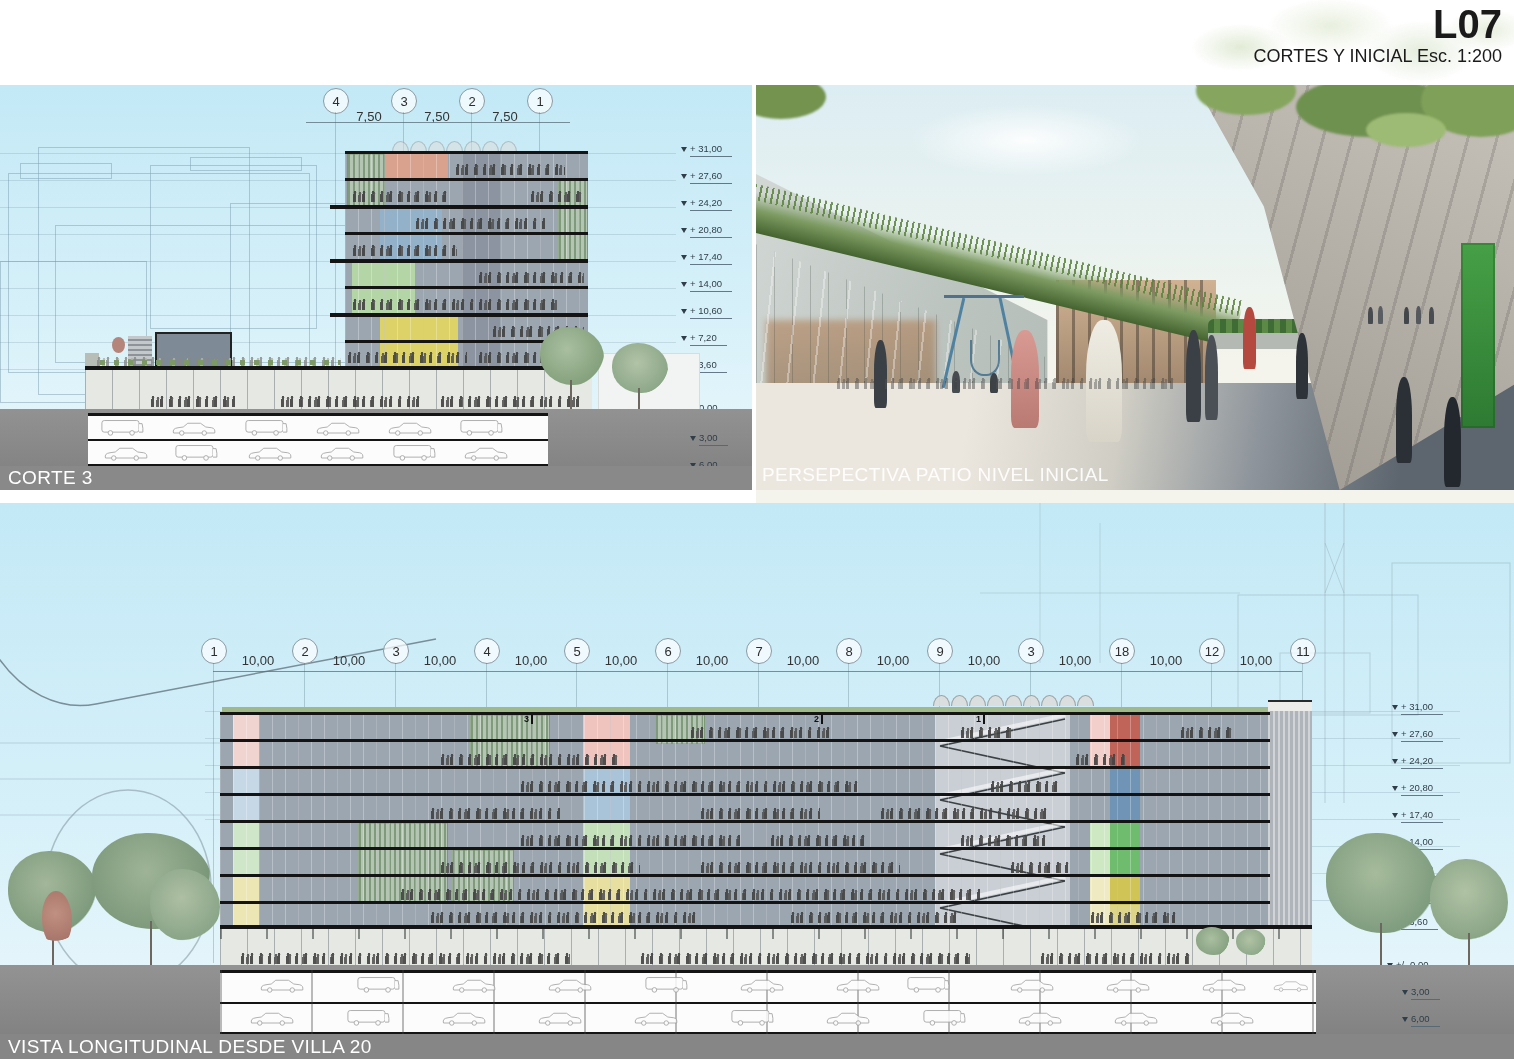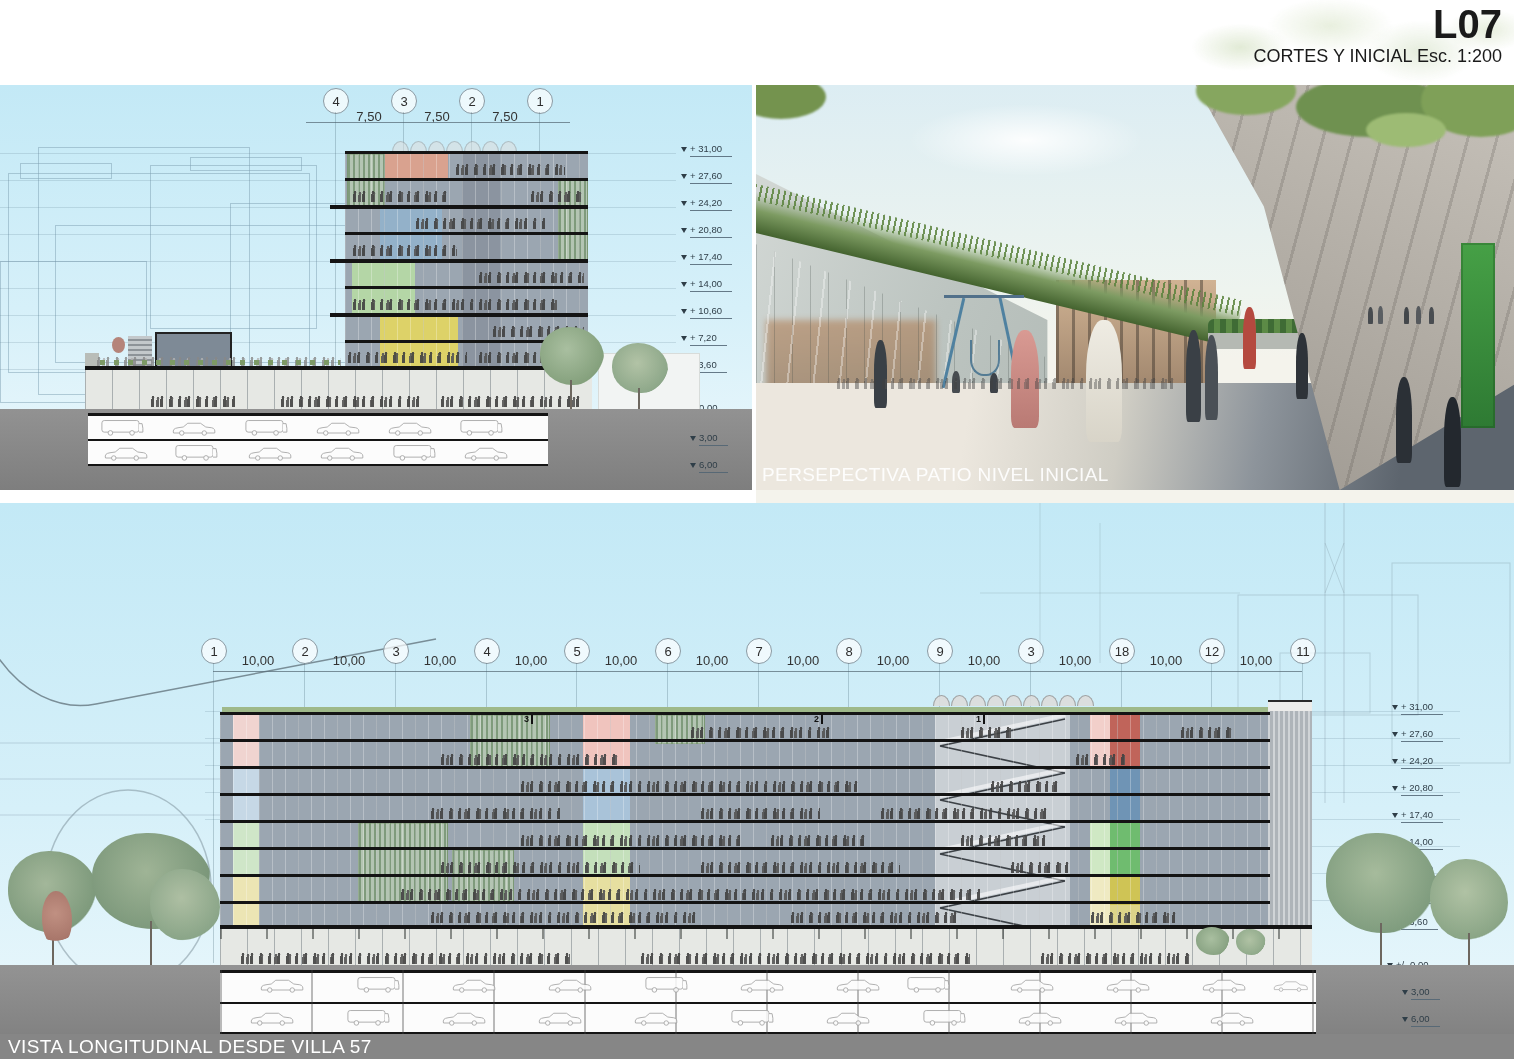--- a/index.html
+++ b/index.html
@@ -265,20 +265,23 @@
       </svg>
     <div class="lvl" style="left:690px;top:347px">
         <i class="tri"></i>
         <span class="lvltxt">3,00</span>
       </div>
     <div class="lvl" style="left:690px;top:374px">
         <i class="tri"></i>
         <span class="lvltxt">6,00</span>
       </div>
 
+    <div class="band" style="left:0;top:381px;width:752px;height:24px;background:#888988">
+      <span>CORTE 3</span>
+    </div>
   </div>
 
   <div class="panel" style="left:756px;top:85px;width:758px;height:456px;background:linear-gradient(180deg,#dcedf3 0%,#eef4ef 45%,#f4f3ec 60%)">
     <div class="cp" style="left:140px;top:15px;width:260px;height:80px;background:radial-gradient(60% 60% at 50% 50%,rgba(255,255,255,.9),transparent 75%)"></div>
 
     <div class="cp" style="left:0;top:0;width:470px;height:405px;clip-path:polygon(0 22%,62% 58%,62% 100%,0 100%);background:linear-gradient(115deg,#d6dbd8 0%,#bcc4c0 45%,#a9b2ad 100%)"></div>
     <div class="cp" style="left:10px;top:235px;width:170px;height:110px;filter:blur(3px);opacity:.55;background:linear-gradient(180deg,#b07a4e,#7c5836)"></div>
     <div class="cp" style="left:0;top:90px;width:470px;height:315px;clip-path:polygon(0 22%,62% 58%,62% 100%,0 100%);background:repeating-linear-gradient(96deg,rgba(255,255,255,.35) 0 2px,transparent 2px 26px),repeating-linear-gradient(90deg,rgba(60,70,66,.25) 0 1px,transparent 1px 18px)"></div>
 
     <div class="cp" style="left:300px;top:195px;width:160px;height:110px;background:linear-gradient(180deg,#c9a27c,#8a6b4e);opacity:.8"></div>
@@ -649,17 +652,17 @@
     <div class="tree" style="left:42px;top:388px;width:30px;height:56px;background:radial-gradient(circle at 45% 40%,#c09082,#a8766a 72%,transparent 74%)"></div>
     <div class="tree" style="left:92px;top:330px;width:120px;height:96px;background:radial-gradient(circle at 45% 40%,#9fb496,#7b977a 72%,transparent 74%)"></div>
     <div class="trunk" style="left:150px;top:418px;height:44px"></div>
     <div class="tree" style="left:150px;top:366px;width:70px;height:72px;background:radial-gradient(circle at 45% 40%,#aebfa3,#8aa588 72%,transparent 74%)"></div>
     <div class="tree" style="left:1326px;top:330px;width:110px;height:100px;background:radial-gradient(circle at 45% 40%,#a6bb9c,#7f9c7e 72%,transparent 74%)"></div>
     <div class="trunk" style="left:1380px;top:420px;height:42px"></div>
     <div class="tree" style="left:1430px;top:356px;width:78px;height:82px;background:radial-gradient(circle at 45% 40%,#b0c2a4,#8aa586 72%,transparent 74%)"></div>
     <div class="trunk" style="left:1468px;top:430px;height:32px"></div>
 
     <div class="band" style="left:0;top:531px;width:1514px;height:25px;background:#868686">
-      <span>VISTA LONGITUDINAL DESDE VILLA 57</span>
+      <span>VISTA LONGITUDINAL DESDE VILLA 20</span>
     </div>
   </div>
 
 </div>
 
 </body></html>

